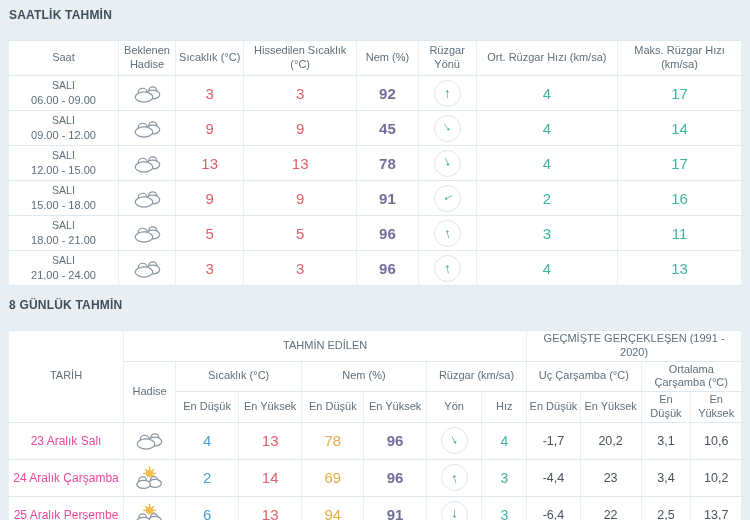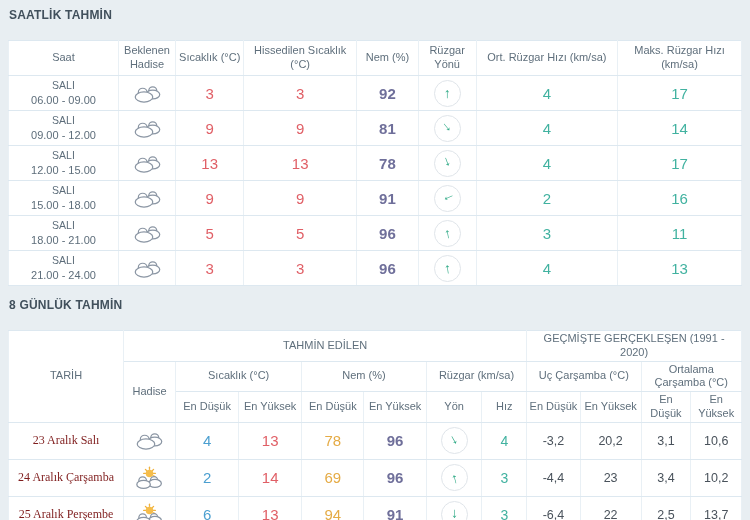--- a/index.html
+++ b/index.html
@@ -29,21 +29,21 @@
     font-weight:normal;font-size:11px;color:#5f6f7c;line-height:1.25;
     background:#ffffff;
   }
   .hourly td{height:32px;}
   .daily  td{height:34px;}
   .hourly th{height:32px;}
   .daily .grp th{height:18px;font-size:11px;}
   .daily .sub th{height:18px;}
   .day-line{font-size:10.5px;color:#5d6d7a;line-height:1.4;}
   .time-line{font-size:11px;color:#5d6d7a;line-height:1.4;}
-  .date-cell{font-size:12px;color:#7f1d1d;font-family:Liberation Serif, serif;}
+  .date-cell{font-size:12px;color:#ec4899;}
   .big{font-size:15px;}
   .mid{font-size:14px;}
   .sm{font-size:12.5px;}
   .red{color:#e05f66;}
   .blue{color:#4b9fd0;}
   .orange{color:#e5ab45;}
   .purple{color:#6f6f9a;font-weight:bold;}
   .teal{color:#41b2a0;}
   .dark{color:#49525b;}
   .hblue{color:#57a8d6;}
@@ -124,21 +124,21 @@
               <g fill="#ffffff" stroke="#8a95a3" stroke-width="1.4">
                 <circle cx="23" cy="9" r="4.6"></circle>
                 <ellipse cx="23" cy="13.2" rx="8" ry="5"></ellipse>
                 <circle cx="11.5" cy="11" r="5"></circle>
                 <ellipse cx="13" cy="16" rx="10" ry="5.8"></ellipse>
               </g>
             </svg>
           </span></td>
     <td class="red big">9</td>
     <td class="red big">9</td>
-    <td class="purple big">81</td>
+    <td class="purple big">45</td>
     <td><span class="dir">
             <span class="arrow" style="transform: rotate(140deg);"></span>
           </span></td>
     <td class="teal big">4</td>
     <td class="teal big">14</td>
   </tr>
   <tr>
     <td>
           <div class="day-line">SALI</div>
           <div class="time-line">12.00 - 15.00</div>
@@ -294,21 +294,21 @@
             </svg>
           </span></td>
     <td class="blue big">4</td>
     <td class="red big">13</td>
     <td class="orange big">78</td>
     <td class="purple big">96</td>
     <td><span class="dir">
             <span class="arrow" style="transform: rotate(150deg);"></span>
           </span></td>
     <td class="teal mid">4</td>
-    <td class="dark sm">-3,2</td>
+    <td class="dark sm">-1,7</td>
     <td class="dark sm">20,2</td>
     <td class="dark sm">3,1</td>
     <td class="dark sm">10,6</td>
   </tr>
   <tr>
     <td class="date-cell">24 Aralık Çarşamba</td>
     <td><span class="wicon">
             <svg width="31" height="24" viewBox="0 0 34 26">
               <g stroke="#f0b23e" stroke-width="1.4" stroke-linecap="round">
                 <line x1="17" y1="1.2" x2="17" y2="3.4"></line>

